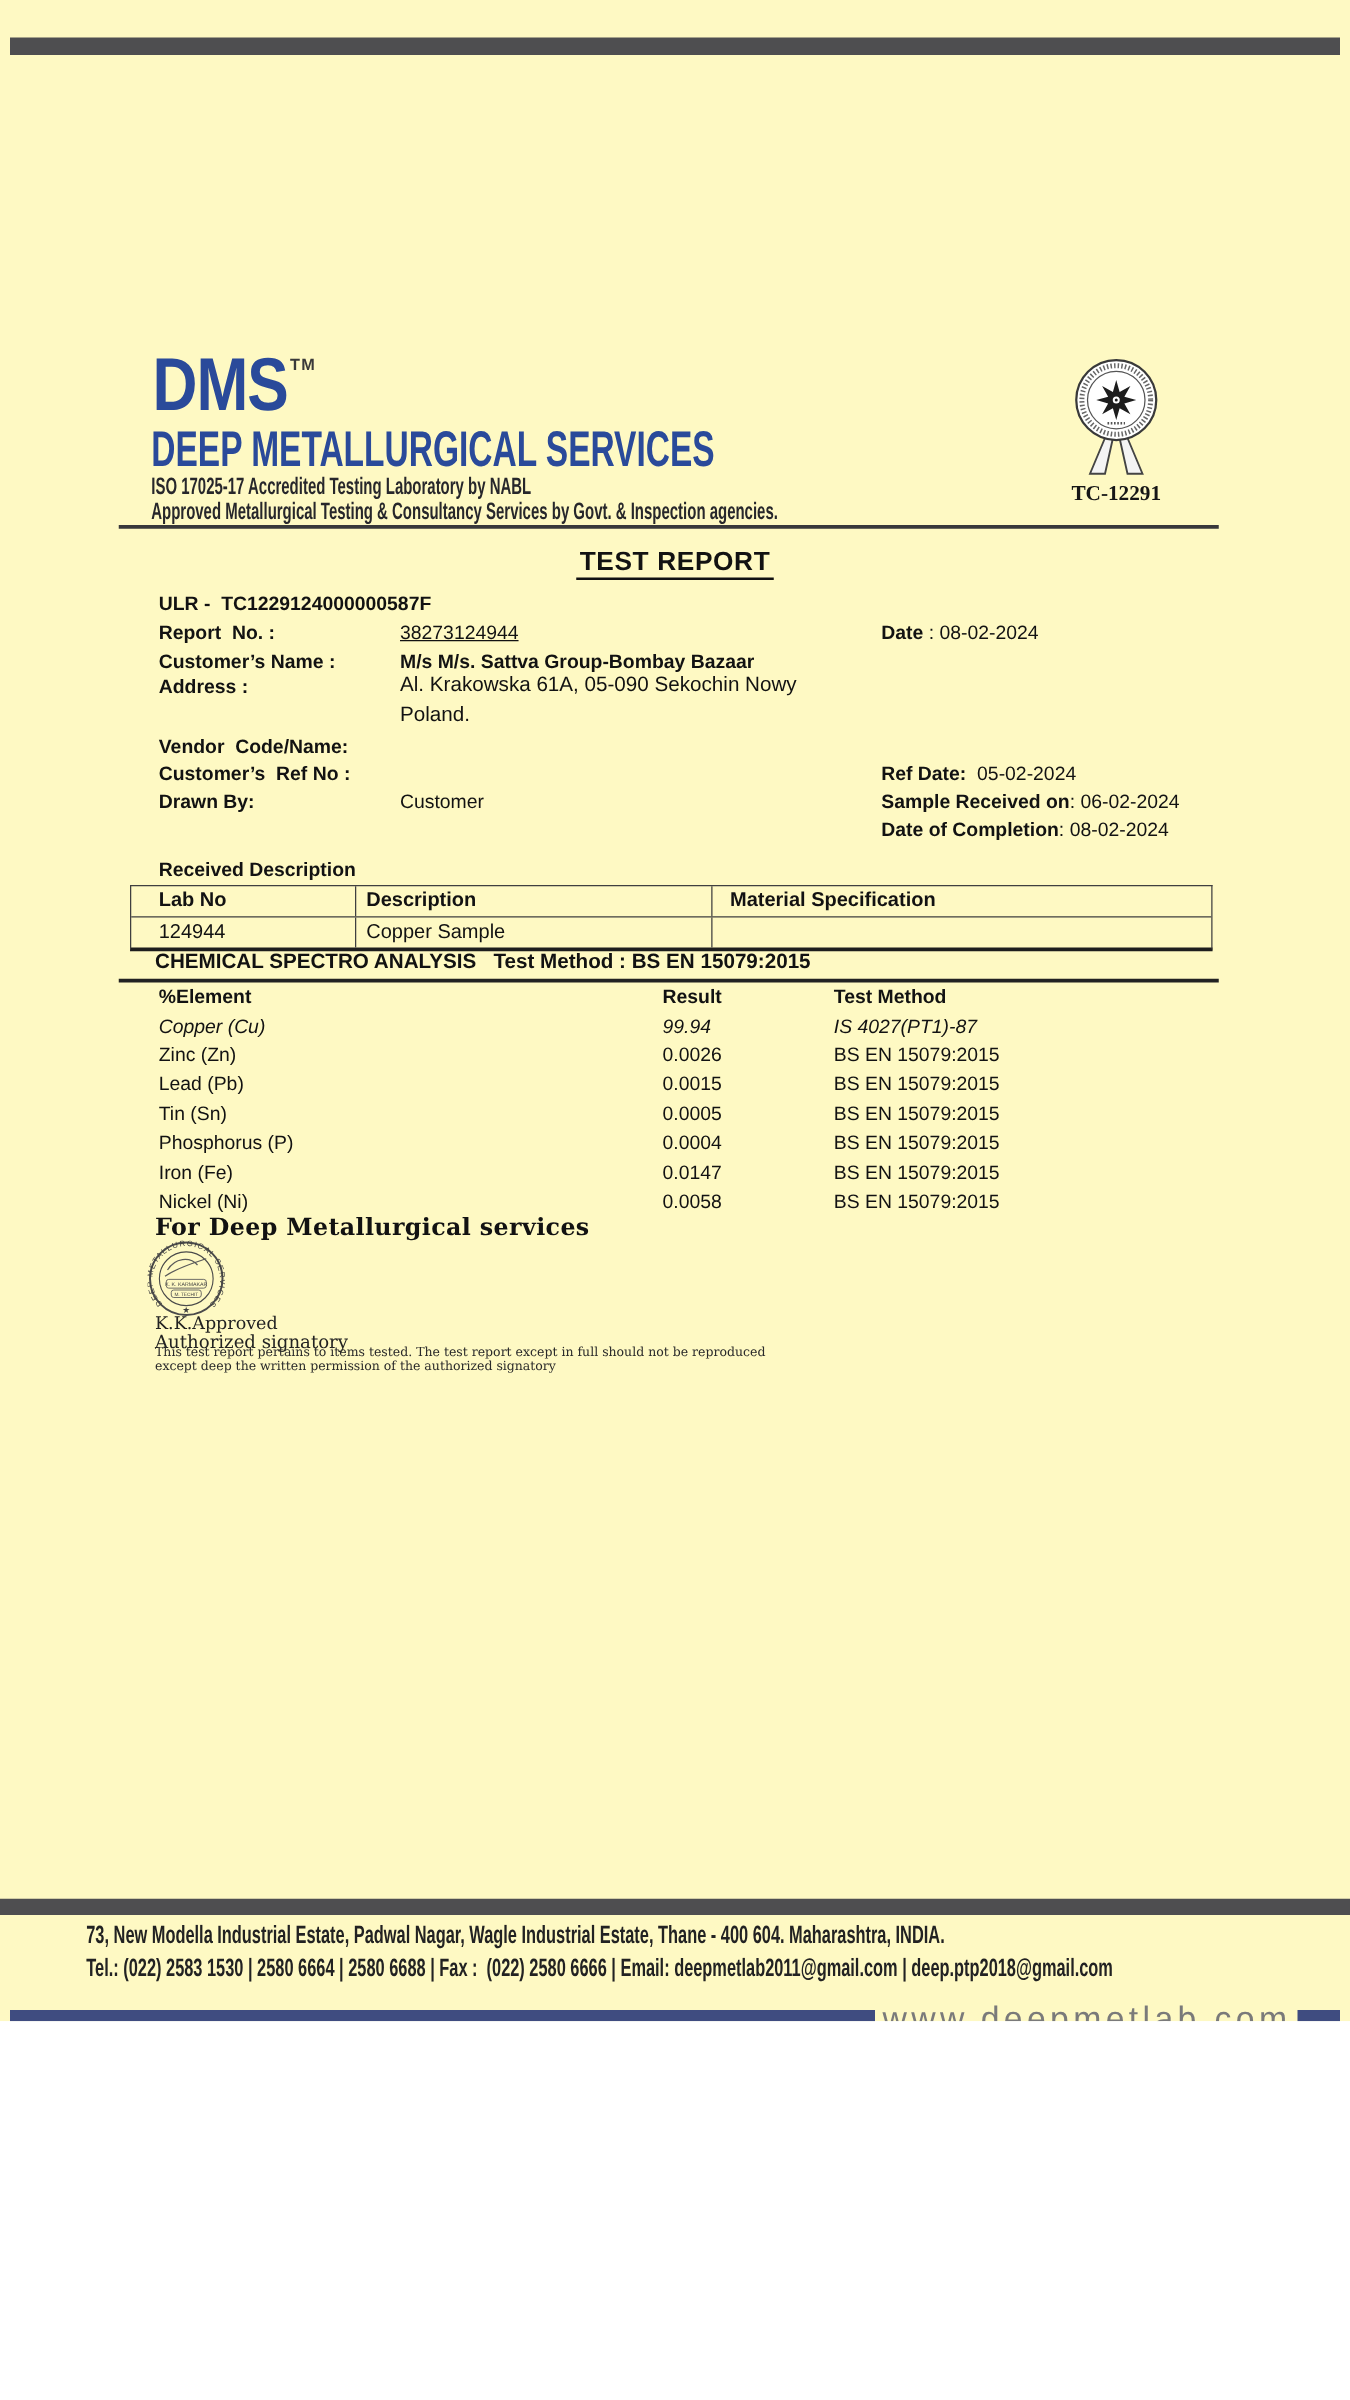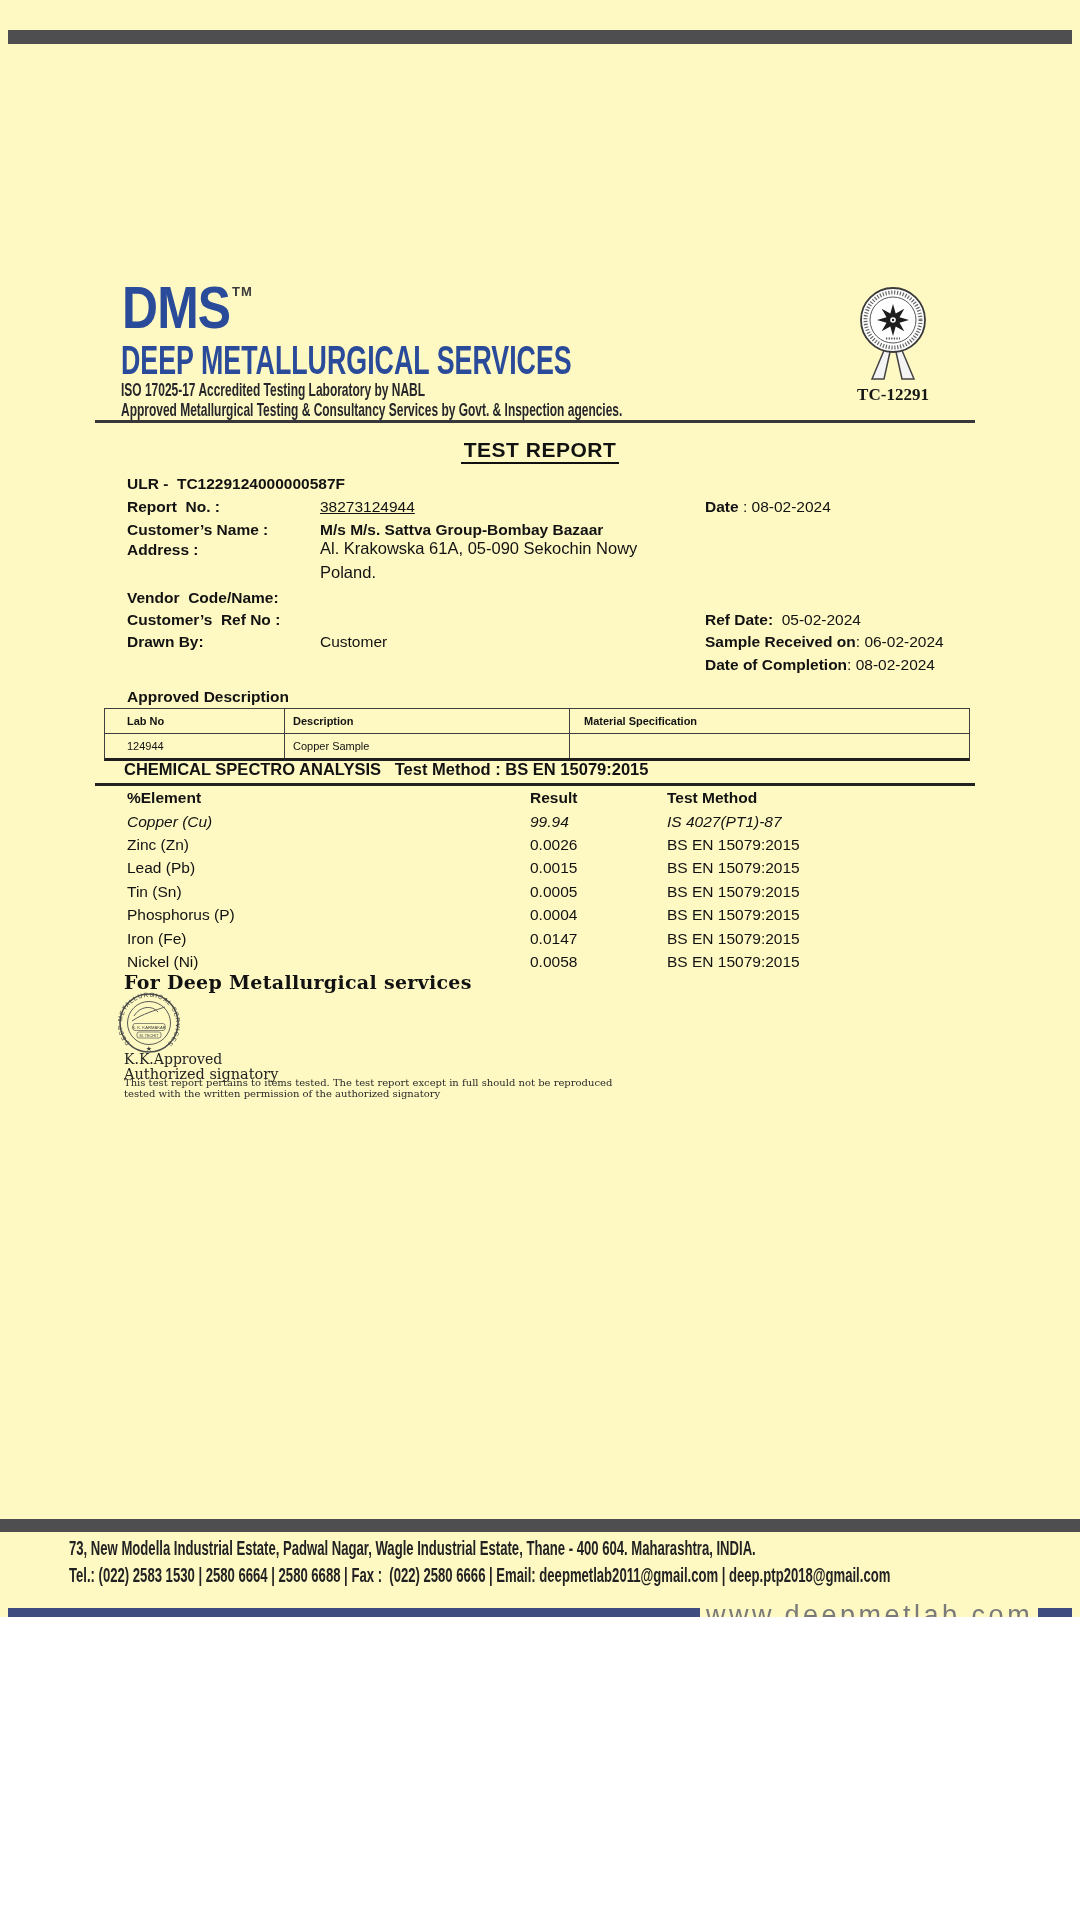--- a/index.html
+++ b/index.html
@@ -8,21 +8,21 @@
   .abs{position:absolute;}
   .b{font-weight:bold;}
   .cond{display:inline-block;transform-origin:0 0;white-space:nowrap;}
   .pre{white-space:pre;}
   .body-txt{font-size:15.5px;line-height:19px;}
   .blue{color:#2a4a9a;}
   .bar{position:absolute;}
   
   .mtable{position:absolute;left:104px;top:708px;width:866px;box-sizing:border-box;
           border:1.5px solid #3f3f3f;border-bottom:3px solid #1e1e1e;}
-  .mrow{display:flex;height:24px;align-items:center;font-size:11px;}
+  .mrow{display:flex;height:24px;align-items:center;font-size:16px;}
   .mrow.hdr{border-bottom:1.5px solid #3f3f3f;font-weight:bold;}
   .mc1{width:179px;box-sizing:border-box;padding-left:22px;}
   .mc2{width:285px;box-sizing:border-box;padding-left:8px;border-left:1.5px solid #3f3f3f;height:100%;display:flex;align-items:center;}
   .mc3{flex:1;box-sizing:border-box;padding-left:14px;border-left:1.5px solid #3f3f3f;height:100%;display:flex;align-items:center;}
   
   .erow{position:absolute;left:127px;width:760px;height:23px;font-size:15.5px;}
   .erow .c-el{position:absolute;left:0;}
   .erow .c-res{position:absolute;left:403px;}
   .erow .c-met{position:absolute;left:540px;}
   .serif{font-family:"DejaVu Serif","Liberation Serif",serif;}
@@ -93,21 +93,21 @@
 
   <div class="abs b body-txt" style="left:127px;top:632px;">Drawn By:</div>
   <div class="abs body-txt" style="left:320px;top:632px;">Customer</div>
   <div class="abs body-txt" style="left:705px;top:632px;">
     <span class="b">Sample Received on</span><span>: 06-02-2024</span>
   </div>
   <div class="abs body-txt" style="left:705px;top:655px;">
     <span class="b">Date of Completion</span><span>: 08-02-2024</span>
   </div>
 
-  <div class="abs b body-txt" style="left:127px;top:687px;">Approved Description</div>
+  <div class="abs b body-txt" style="left:127px;top:687px;">Received Description</div>
 
   <div class="mtable">
     <div class="mrow hdr">
       <div class="mc1">Lab No</div>
       <div class="mc2">Description</div>
       <div class="mc3">Material Specification</div>
     </div>
     <div class="mrow">
       <div class="mc1">124944</div>
       <div class="mc2">Copper Sample</div>
@@ -174,21 +174,21 @@
     <path d="M 16,24 C 22,14 34,13 40,20 M 14,29 C 24,22 38,18 47,15" fill="none" stroke="#5a5a5a" stroke-width="1"></path>
     <rect x="15" y="31.5" width="32" height="7" fill="none" stroke="#5a5a5a" stroke-width="0.7" rx="2"></rect>
     <text x="31" y="36.8" font-size="4.2" fill="#3f3f3f" text-anchor="middle">K. K. KARMAKAR</text>
     <rect x="19" y="40" width="24" height="6" fill="none" stroke="#5a5a5a" stroke-width="0.7" rx="2"></rect>
     <text x="31" y="44.5" font-size="3.8" fill="#3f3f3f" text-anchor="middle">M. TECHIT</text>
   </svg>
 
   <div class="abs serif" style="left:124px;top:1051px;font-size:14px;color:#222;">K.K.Approved</div>
   <div class="abs serif" style="left:124px;top:1066px;font-size:14.5px;color:#222;">Authorized signatory</div>
   <div class="abs serif" style="left:124px;top:1077px;font-size:10px;color:#2a2a2a;">This test report pertains to items tested. The test report except in full should not be reproduced</div>
-  <div class="abs serif" style="left:124px;top:1088px;font-size:10px;color:#2a2a2a;">tested with the written permission of the authorized signatory</div>
+  <div class="abs serif" style="left:124px;top:1088px;font-size:10px;color:#2a2a2a;">except deep the written permission of the authorized signatory</div>
 
   <div class="bar" style="left:0;top:1519px;width:1080px;height:13px;background:#4e4e50;"></div>
 
   <div class="abs" style="left:69px;top:1537px;">
     <span class="cond b" style="font-size:20px;line-height:22px;color:#222;transform:scaleX(0.655);">73, New Modella Industrial Estate, Padwal Nagar, Wagle Industrial Estate, Thane - 400 604. Maharashtra, INDIA.</span>
   </div>
   <div class="abs" style="left:69px;top:1564px;">
     <span class="cond b pre" style="font-size:20px;line-height:22px;color:#222;transform:scaleX(0.655);">Tel.: (022) 2583 1530 | 2580 6664 | 2580 6688 | Fax :  (022) 2580 6666 | Email: deepmetlab2011@gmail.com | deep.ptp2018@gmail.com</span>
   </div>
 

